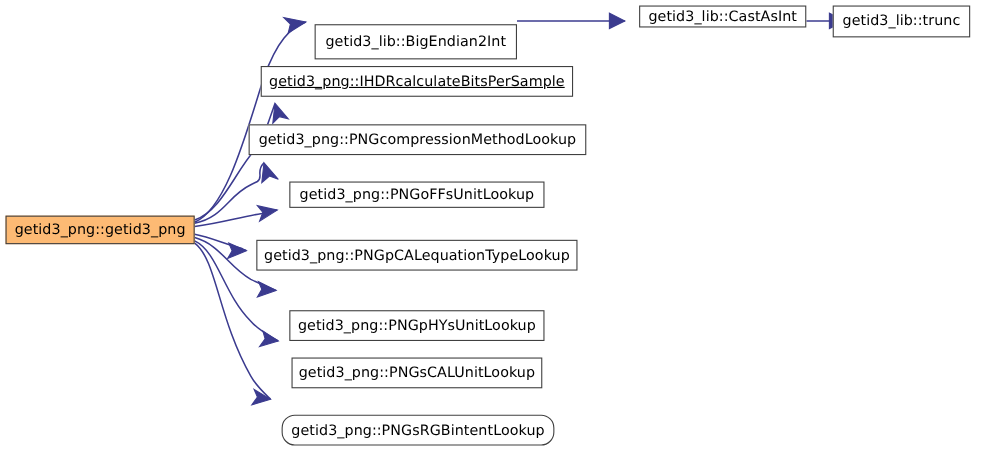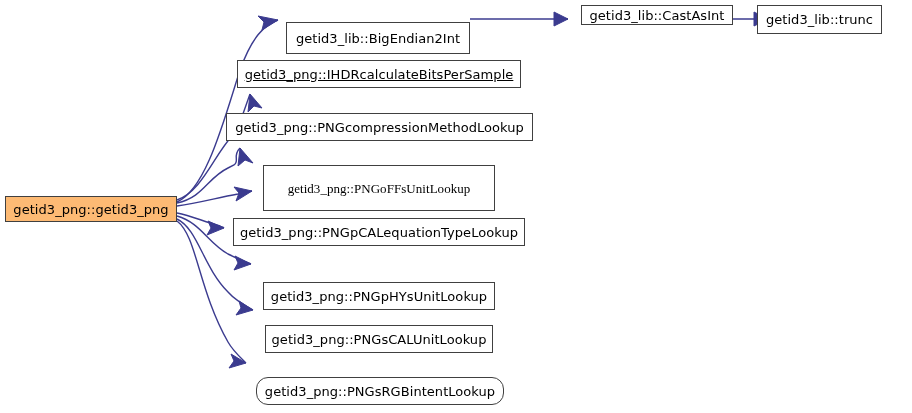--- a/index.html
+++ b/index.html
@@ -106,21 +106,21 @@
       </div>
       <div class="node" style="left: 757px; top: 5px; width: 125px; height: 29px;">
         <span class="node-label">getid3_lib::trunc</span>
       </div>
       <div class="node" style="left: 237px; top: 60px; width: 284px; height: 28px; text-decoration: underline;">
         <span class="node-label">getid3_png::IHDRcalculateBitsPerSample</span>
       </div>
       <div class="node" style="left: 226px; top: 113px; width: 307px; height: 28px;">
         <span class="node-label">getid3_png::PNGcompressionMethodLookup</span>
       </div>
-      <div class="node" style="left: 263px; top: 165px; width: 232px; height: 46px; font-family: Liberation Serif, serif;">
+      <div class="node" style="left: 263px; top: 165px; width: 232px; height: 24px;">
         <span class="node-label">getid3_png::PNGoFFsUnitLookup</span>
       </div>
       <div class="node" style="left: 233px; top: 218px; width: 292px; height: 28px;">
         <span class="node-label">getid3_png::PNGpCALequationTypeLookup</span>
       </div>
       <div class="node" style="left: 263px; top: 272px; width: 232px; height: 28px; margin-top: 10px;">
         <span class="node-label">getid3_png::PNGpHYsUnitLookup</span>
       </div>
       <div class="node" style="left: 265px; top: 325px; width: 228px; height: 28px;">
         <span class="node-label">getid3_png::PNGsCALUnitLookup</span>

